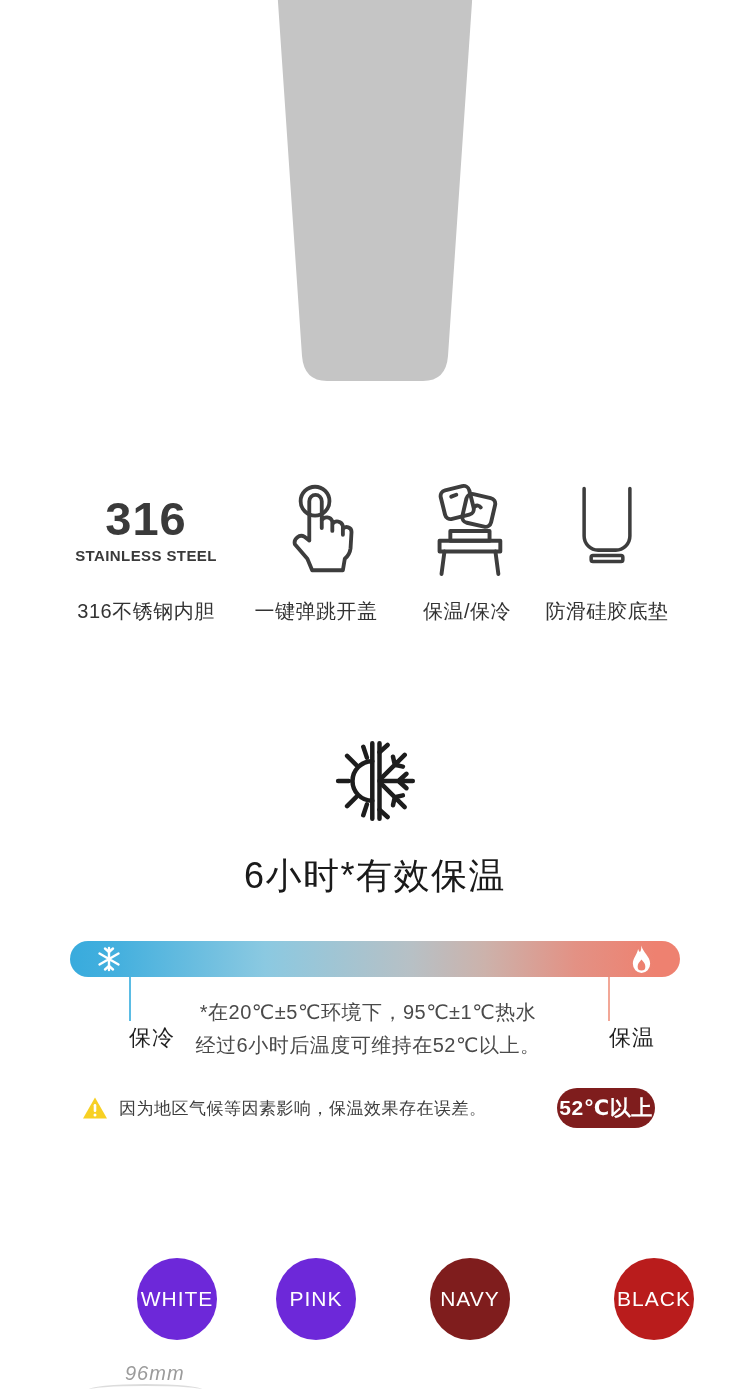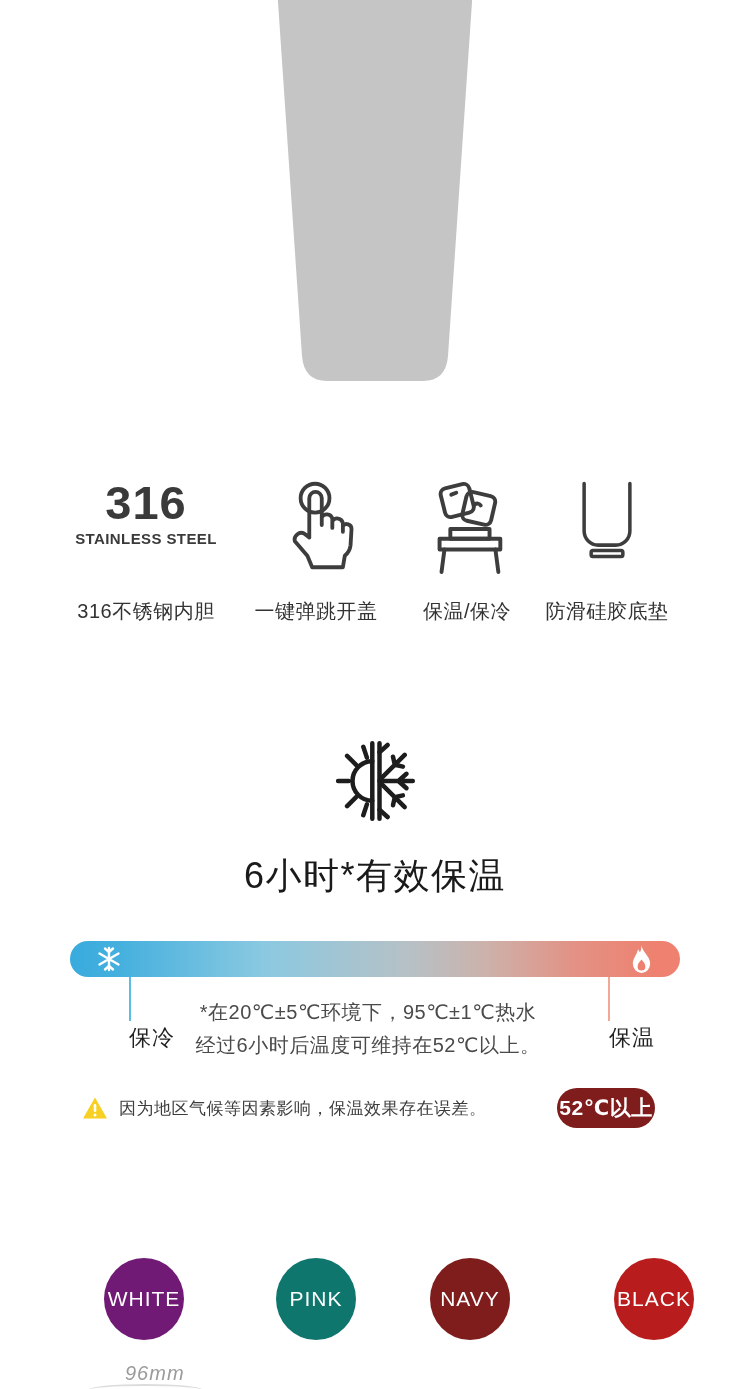--- a/index.html
+++ b/index.html
@@ -8,21 +8,21 @@
     background:#ffffff;
     font-family:"Liberation Sans","DejaVu Sans",sans-serif;
     color:#333;
   }
 
   
   #cup-silhouette{position:absolute;top:0;left:0;}
 
   
   .feature{position:absolute;top:478px;width:180px;text-align:center;}
-  .f-icon{height:102px;display:flex;flex-direction:column;align-items:center;justify-content:flex-start;}
+  .f-icon{height:102px;display:flex;flex-direction:column;align-items:center;justify-content:center;}
   .f-label{margin-top:18px;font-size:20px;color:#333;letter-spacing:.5px;white-space:nowrap;}
   .f316-big{font-size:47px;font-weight:bold;color:#3a3a3a;line-height:1.05;letter-spacing:1px;}
   .f316-sub{font-size:15px;font-weight:bold;color:#3a3a3a;letter-spacing:.4px;margin-top:3px;}
   .oicon{stroke:#3d3d3d;fill:none;stroke-width:4;stroke-linecap:round;stroke-linejoin:round;}
 
   
   #sunsnow{position:absolute;top:736px;left:330px;}
   #insulation-title{position:absolute;top:852px;left:0;width:750px;text-align:center;
     font-size:36px;font-weight:400;color:#1a1a1a;letter-spacing:1.5px;}
   #grad-bar{position:absolute;top:941px;left:70px;width:610px;height:36px;border-radius:18px;
@@ -142,19 +142,19 @@
   <svg width="26" height="24" viewBox="0 0 26 24">
     <path d="M13,1.5 L25,22.5 H1 Z" fill="#f7d023"></path>
     <rect x="11.7" y="8" width="2.6" height="8" rx="1.3" fill="#ffffff"></rect>
     <circle cx="13" cy="19" r="1.5" fill="#ffffff"></circle>
   </svg>
   <span id="warning-text">因为地区气候等因素影响，保温效果存在误差。</span>
 </div>
 
 <div id="temp-badge" style="background: #7f1d1d;">52℃以上</div>
 
-<div class="swatch" style="left: 104px; background: #701a75;">WHITE</div>
-<div class="swatch" style="left: 276px; background: #0f766e;">PINK</div>
+<div class="swatch" style="left: 137px; background: #6d28d9;">WHITE</div>
+<div class="swatch" style="left: 276px; background: #6d28d9;">PINK</div>
 <div class="swatch" style="left: 430px; background: #7f1d1d;">NAVY</div>
 <div class="swatch" style="left: 614px; background: #b91c1c;">BLACK</div>
 
 <div id="dimension-label">96mm</div>
 <div id="dimension-line"></div>
 
 </body></html>

